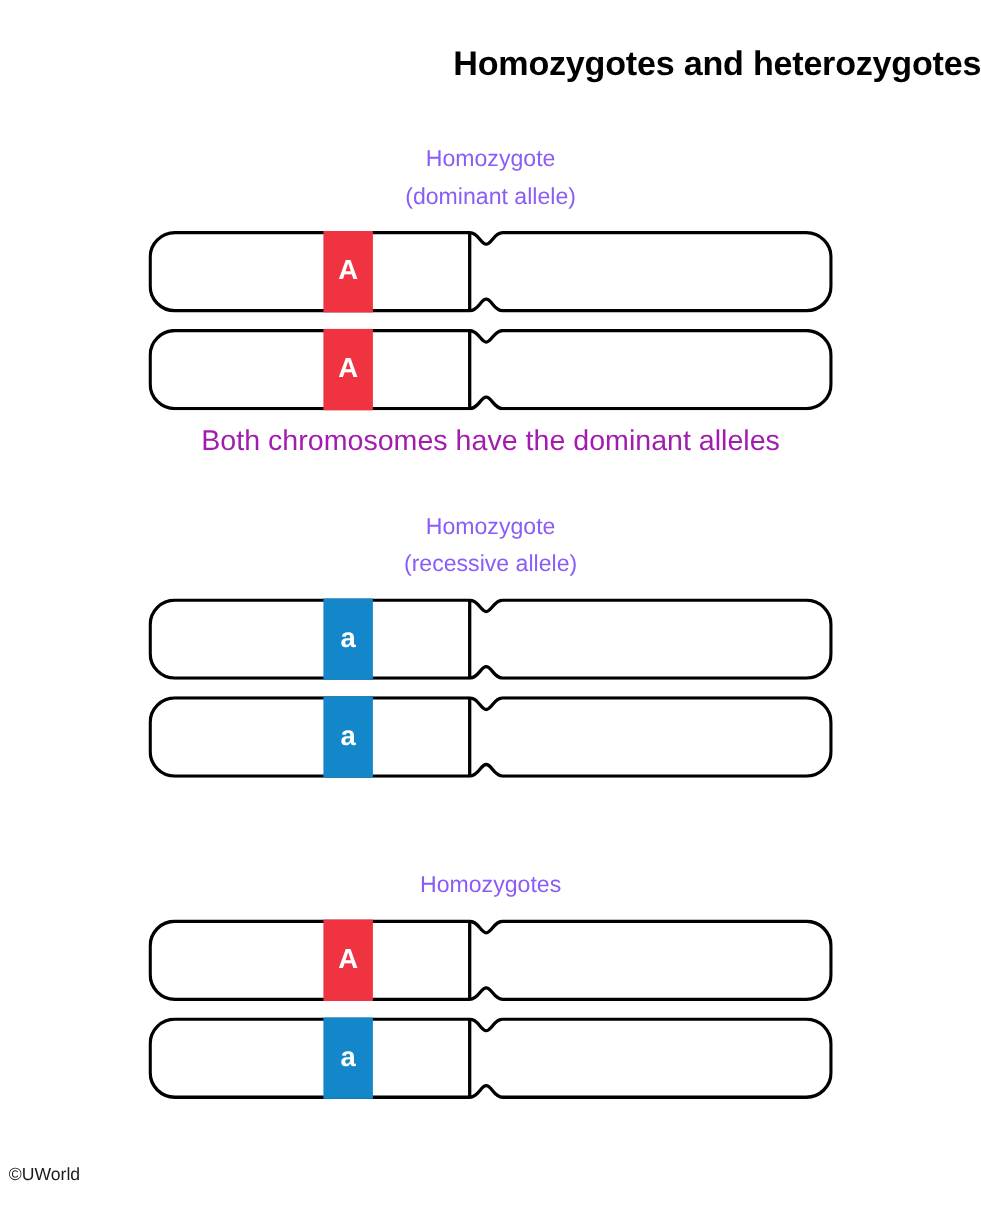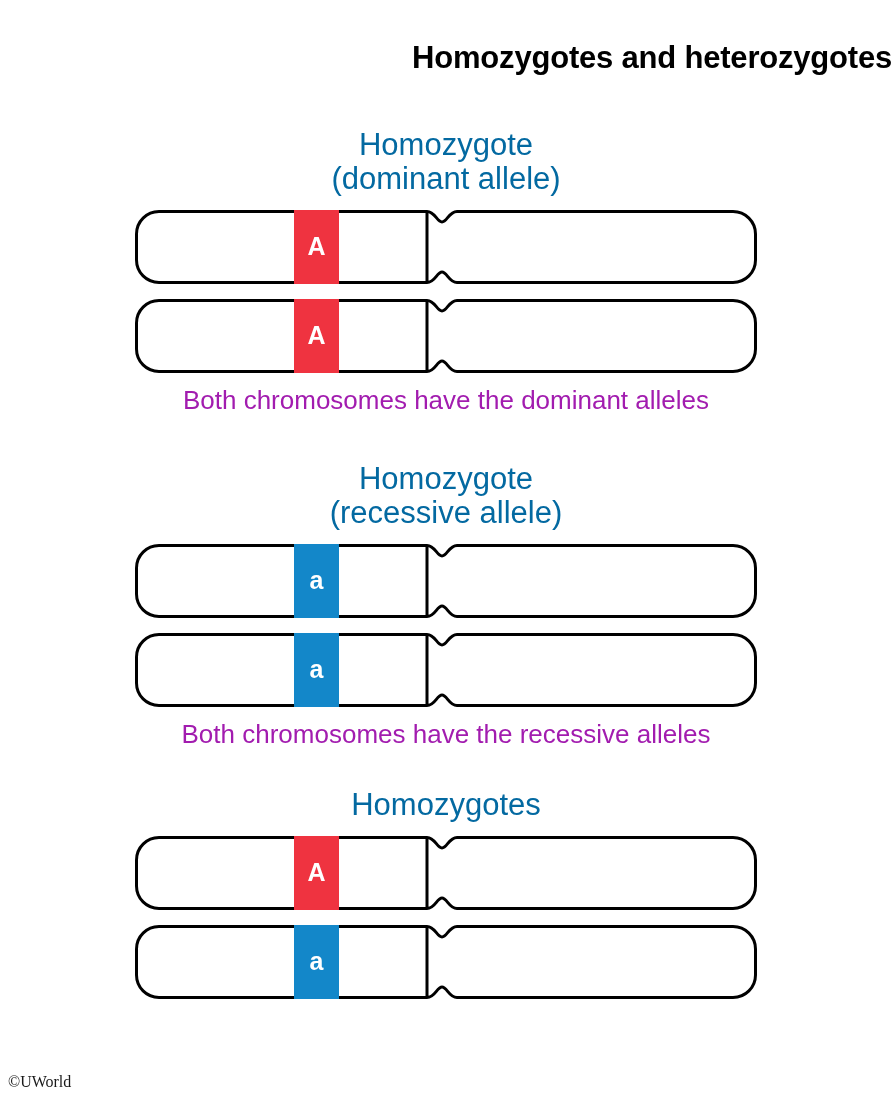--- a/index.html
+++ b/index.html
@@ -38,24 +38,24 @@
     position: absolute;
     left: 0;
     width: 892px;
   }
   .section-1 { top: 128px; }
   .section-2 { top: 462px; }
   .section-3 { top: 788px; }
 
   .section-heading {
     text-align: center;
-    font-size: 31px;
+    font-size: 21px;
     line-height: 34px;
     font-weight: normal;
-    color: #0369a1;
+    color: #8b5cf6;
     white-space: pre-line;
   }
 
   .chrom-stack {
     margin-top: 14px;
     display: flex;
     flex-direction: column;
     align-items: center;
     gap: 15px;
   }
@@ -99,24 +99,24 @@
   .section-caption {
     margin-top: 12px;
     text-align: center;
     font-size: 26px;
     color: #a21caf;
   }
 
   .footer-watermark {
     position: absolute;
     left: 8px;
-    bottom: 13px;
+    bottom: 26px;
     font-size: 16px;
     color: #1a1a1a;
-    font-family: Liberation Serif, serif;
+    font-family: Liberation Sans, sans-serif;
   }
 </style>
 </head>
 <body>
 
 <div class="page">
 
   <div class="page-title">Homozygotes and heterozygotes</div>
 
   <div class="section section-1">
@@ -171,21 +171,20 @@
           <path d="M 24,1.5 L 292,1.5 L 292,72.5 L 24,72.5 A 22.5,22.5 0 0 1 1.5,50 L 1.5,24 A 22.5,22.5 0 0 1 24,1.5 Z
                    M 292,1.5 C 300,1.5 302,12 307,12 C 312,12 314,1.5 322,1.5 L 598,1.5 A 22.5,22.5 0 0 1 620.5,24 L 620.5,50 A 22.5,22.5 0 0 1 598,72.5 L 322,72.5 C 314,72.5 312,62 307,62 C 302,62 300,72.5 292,72.5 Z" fill="#ffffff" stroke="#000000" stroke-width="3" stroke-linejoin="round" stroke-linecap="round"></path>
         </svg>
         <div class="allele-band band-recessive">
           <span class="allele-letter">a</span>
         </div>
       </div>
 
     </div>
 
-    <div class="section-caption">Both chromosomes have the recessive alleles</div>
   </div>
 
   <div class="section section-3">
     <div class="section-heading">Homozygotes</div>
 
     <div class="chrom-stack tight">
 
       <div class="chromosome">
         <svg width="622" height="74" viewBox="0 0 622 74" xmlns="http://www.w3.org/2000/svg">
           <path d="M 24,1.5 L 292,1.5 L 292,72.5 L 24,72.5 A 22.5,22.5 0 0 1 1.5,50 L 1.5,24 A 22.5,22.5 0 0 1 24,1.5 Z

